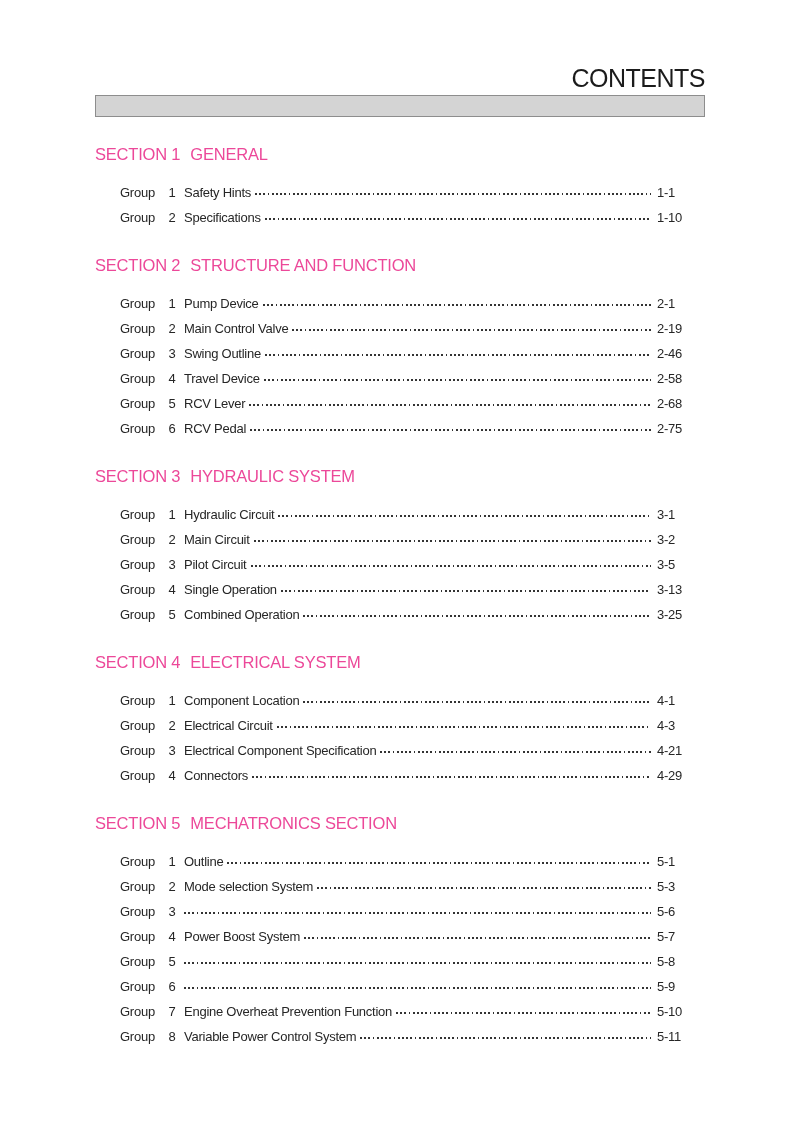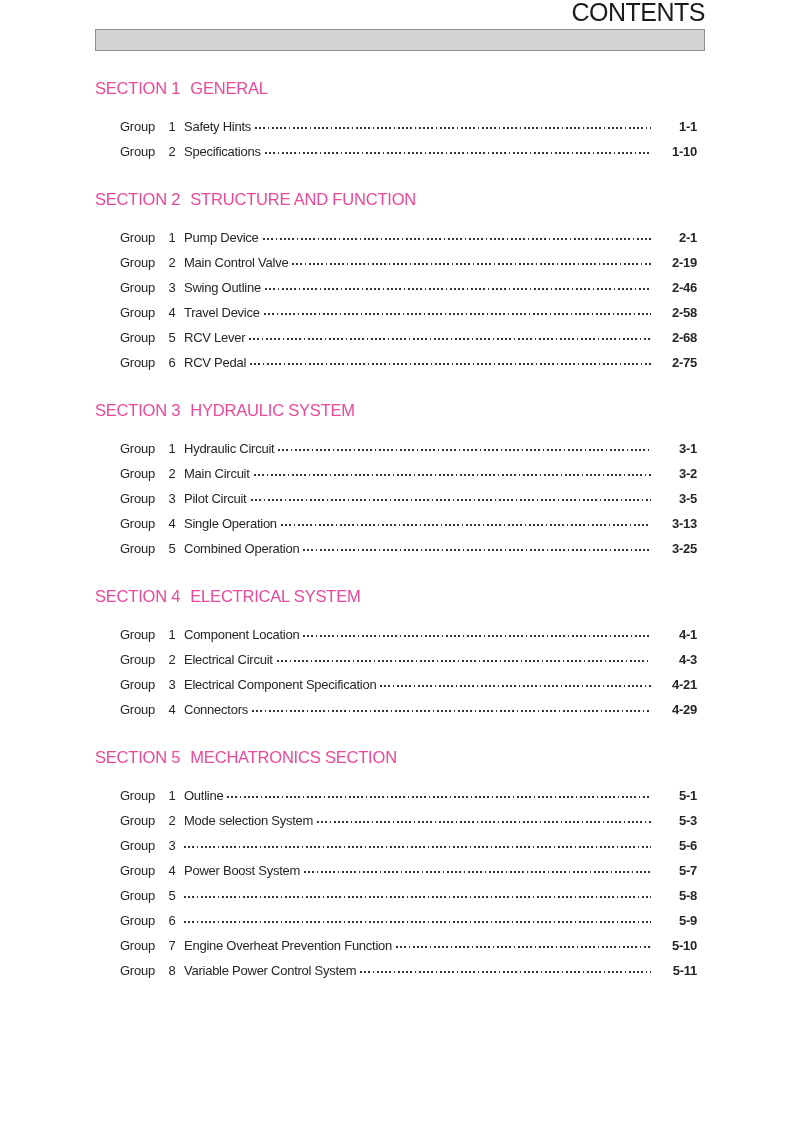--- a/index.html
+++ b/index.html
@@ -15,20 +15,21 @@
     color: #222222;
   }
   .page {
     box-sizing: border-box;
     width: 800px;
     height: 1132px;
     padding: 0 95px;
     position: relative;
   }
   .contents-title {
+    margin-top: 66px;
     text-align: right;
     font-size: 25px;
     line-height: 25px;
     letter-spacing: -0.5px;
     color: #1b1b1b;
     font-weight: 400;
   }
   .header-bar {
     margin-top: 4px;
     height: 20px;
@@ -82,22 +83,21 @@
     top: 1px;
     margin-right: 6px;
     background-image: repeating-linear-gradient(
       to right,
       #333333 0px, #333333 1.8px,
       transparent 1.8px, transparent 4.2px
     );
   }
   .g-page {
     flex: 0 0 40px;
-    text-align: right;
-    font-weight: bold;
+    text-align: left;
   }
 </style>
 </head>
 <body>
 
 <div class="page">
 
   <div class="contents-title">CONTENTS</div>
 
   <div class="header-bar" style="background: rgb(212, 212, 212); border-color: rgb(141, 141, 141);"></div>

